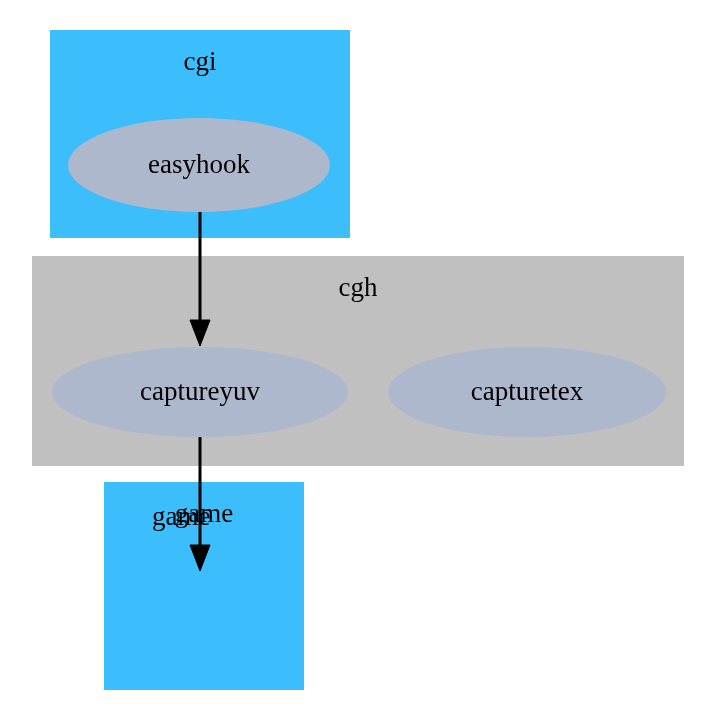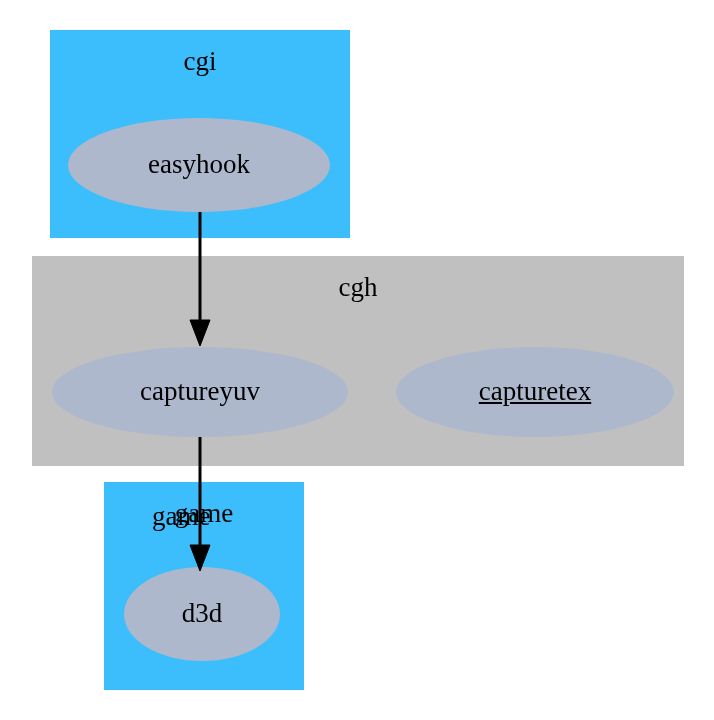--- a/index.html
+++ b/index.html
@@ -66,21 +66,21 @@
   #cluster-game { left: 104px; top: 482px; width: 200px; height: 208px; }
 
   
   #label-cgi  { left: 50px;  top: 48px;  width: 300px; }
   #label-cgh  { left: 32px;  top: 274px; width: 652px; text-align: center; }
   #label-game { left: 104px; top: 500px; width: 200px; }
 
   
   #node-easyhook   { left: 68px;  top: 118px; width: 262px; height: 94px; }
   #node-captureyuv { left: 52px;  top: 347px; width: 296px; height: 90px; }
-  #node-capturetex { left: 396px; top: 347px; width: 278px; height: 90px; text-decoration: underline; }
+  #node-capturetex { left: 388px; top: 347px; width: 278px; height: 90px; }
   #node-d3d        { left: 124px; top: 567px; width: 156px; height: 94px; }
 
   
   #edge-easyhook-captureyuv { left: 186px; top: 212px; }
   #edge-captureyuv-d3d      { left: 186px; top: 437px; }
   #edge-label-game          { left: 152px; top: 503px; }
 </style>
 </head>
 <body>
 
@@ -100,23 +100,20 @@
   </div>
 
   <div class="node" id="node-captureyuv" style="background:#aeb8cc;">
     <span class="node-label">captureyuv</span>
   </div>
 
   <div class="node" id="node-capturetex" style="background:#aeb8cc;">
     <span class="node-label">capturetex</span>
   </div>
 
-  <div class="node" id="node-d3d" style="background:#aeb8cc;">
-    <span class="node-label">d3d</span>
-  </div>
 
   <div class="edge" id="edge-easyhook-captureyuv">
     <svg width="28" height="136" viewBox="0 0 28 136">
       <line x1="14" y1="0" x2="14" y2="110" stroke="#000000" stroke-width="3"></line>
       <polygon points="14,134 4,108 24,108" fill="#000000" stroke="#000000" stroke-width="1"></polygon>
     </svg>
   </div>
 
   <div class="edge" id="edge-captureyuv-d3d">
     <svg width="28" height="136" viewBox="0 0 28 136">

